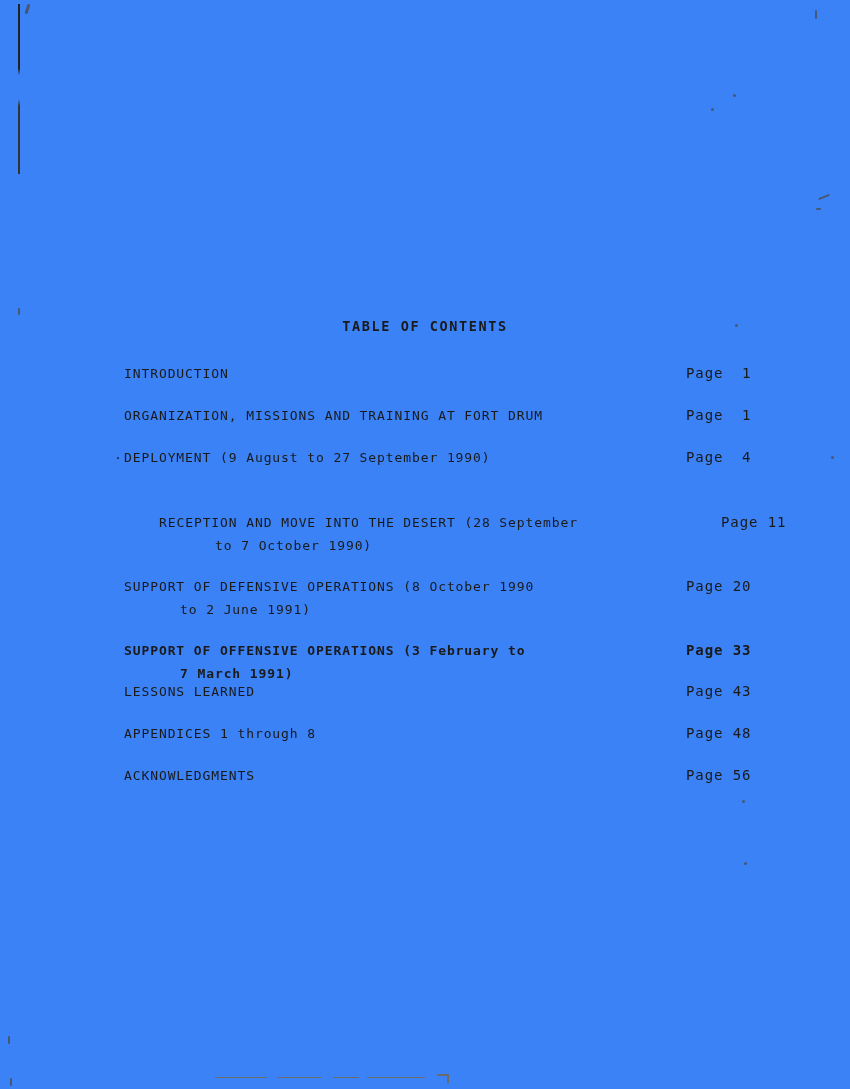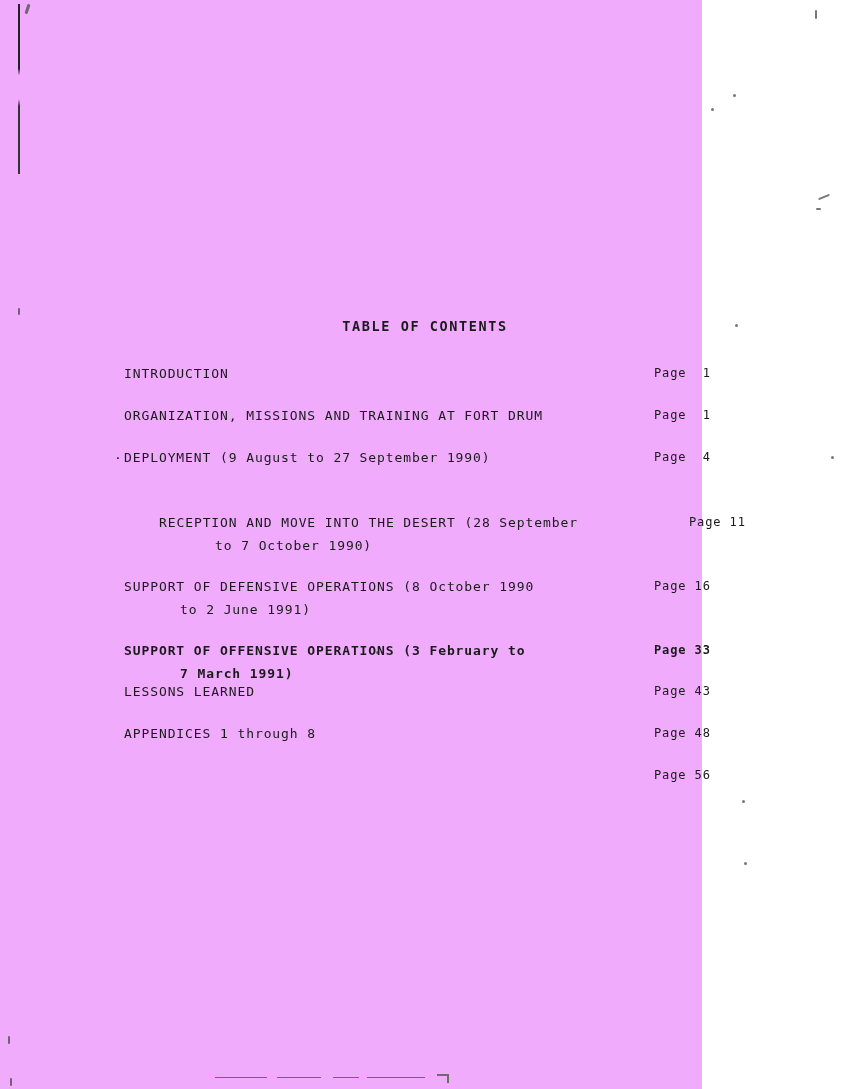--- a/index.html
+++ b/index.html
@@ -12,23 +12,23 @@
     height: 1089px;
     position: relative;
     font-family: "DejaVu Sans Mono", monospace;
     color: #1a1a1a;
     overflow: hidden;
   }
 
   .page {
     position: absolute;
     left: 0; top: 0;
-    width: 702px;
+    width: 850px;
     height: 1089px;
-    background: #f0abfc;
+    background: #3b82f6;
   }
 
   
   .speck {
     position: absolute;
     background: #4a4a4a;
     border-radius: 50%;
     opacity: .75;
   }
 
@@ -75,22 +75,22 @@
     letter-spacing: 0.9px;
     line-height: 23px;
     white-space: pre-line;
   }
   .entry .label .cont {
     display: block;
     padding-left: 56px;
   }
   .entry .pageno {
     position: absolute;
-    left: 654px;
-    font-size: 12px;
+    left: 686px;
+    font-size: 14px;
     letter-spacing: 0.9px;
     line-height: 23px;
     white-space: pre;
   }
 
   
   .entry.two-line .pageno { top: 23px; }
 
   
   .e0 { height: 34px; }
@@ -171,21 +171,21 @@
         <span class="cont">to 7 October 1990)</span>
       </div>
       <div class="pageno">Page 11</div>
     </div>
 
     <div class="entry e4 two-line">
       <div class="label">
         <span>SUPPORT OF DEFENSIVE OPERATIONS (8 October 1990</span>
         <span class="cont">to 2 June 1991)</span>
       </div>
-      <div class="pageno">Page 16</div>
+      <div class="pageno">Page 20</div>
     </div>
 
     <div class="entry e5 two-line">
       <div class="label">
         <span>SUPPORT OF OFFENSIVE OPERATIONS (3 February to</span>
         <span class="cont">7 March 1991)</span>
       </div>
       <div class="pageno">Page 33</div>
     </div>
 
@@ -193,20 +193,21 @@
       <div class="label">LESSONS LEARNED</div>
       <div class="pageno">Page 43</div>
     </div>
 
     <div class="entry e7">
       <div class="label">APPENDICES 1 through 8</div>
       <div class="pageno">Page 48</div>
     </div>
 
     <div class="entry e8">
+      <div class="label">ACKNOWLEDGMENTS</div>
       <div class="pageno">Page 56</div>
     </div>
 
   </div>
 
   <div class="bottom-marks">
     <div class="bm" style="left:0px;top:6px;width:52px;"></div>
     <div class="bm" style="left:62px;top:6px;width:44px;"></div>
     <div class="bm" style="left:118px;top:6px;width:26px;"></div>
     <div class="bm" style="left:152px;top:6px;width:58px;"></div>

